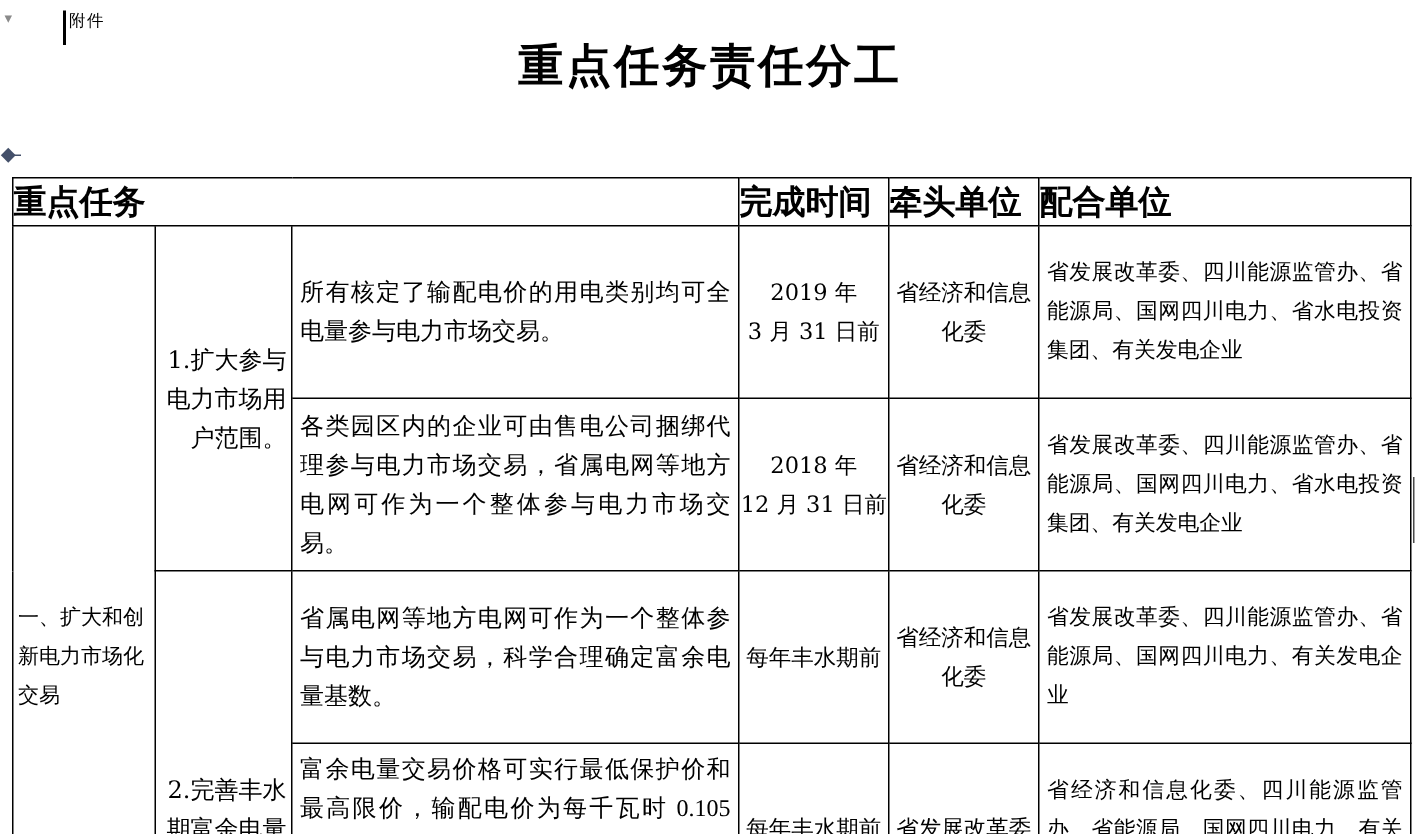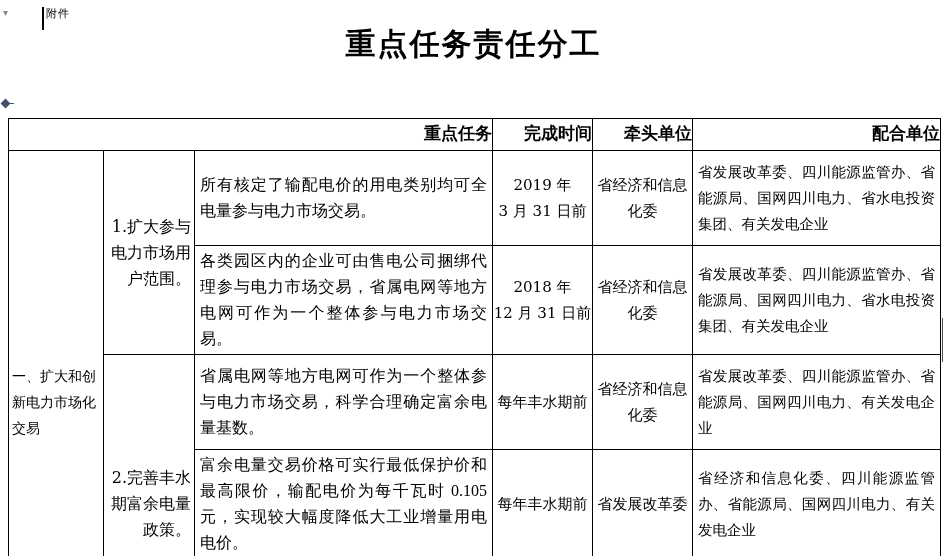--- a/index.html
+++ b/index.html
@@ -52,35 +52,35 @@
     position:absolute; left:8px; top:118px;
     width:932px; border-collapse:collapse; table-layout:fixed;
   }
   .task-table td {
     border:1px solid #000;
     vertical-align:middle;
     overflow:hidden;
   }
   .task-table tr.hdr td {
     height:32px;
-    text-align:right;
+    text-align:left;
     font-weight:bold;
-    font-size:17px;
-    font-family:Liberation Mono, monospace;
+    font-size:22px;
+    font-family:Liberation Sans, sans-serif;
     line-height:20px;
   }
   .r1 { height:83px; } .r2 { height:77px; } .r3 { height:81px; }
   .r4 { height:77px;font-family:Liberation Serif, serif; } .r5 { height:81px; }
 
   td.c-cat    { font-size:14px; line-height:26px; padding:2px 3px; text-align:left; }
   td.c-group  { font-size:16px; line-height:26px; padding:2px 3px; text-align:right;margin-left:24px; }
   td.c-task   { font-size:16px; line-height:26px; padding:2px 5px; text-align:justify; text-justify:inter-ideograph; }
   td.c-dead   { font-size:15px; line-height:26px; text-align:center; white-space:pre-line; }
   td.c-lead   { font-size:15px; line-height:26px; text-align:center; padding:2px 2px; }
-  td.c-sup    { font-size:14.5px; line-height:26px; padding:8px 5px; text-align:justify; text-justify:inter-ideograph; }
+  td.c-sup    { font-size:14.5px; line-height:26px; padding:18px 5px; text-align:justify; text-justify:inter-ideograph; }
 </style>
 </head>
 <body>
 
 <span class="outline-handle">▾</span>
 <span class="text-caret"></span>
 <div class="attachment-label">附件</div>
 <div class="doc-title">重点任务责任分工</div>
 
 <span class="table-anchor">

